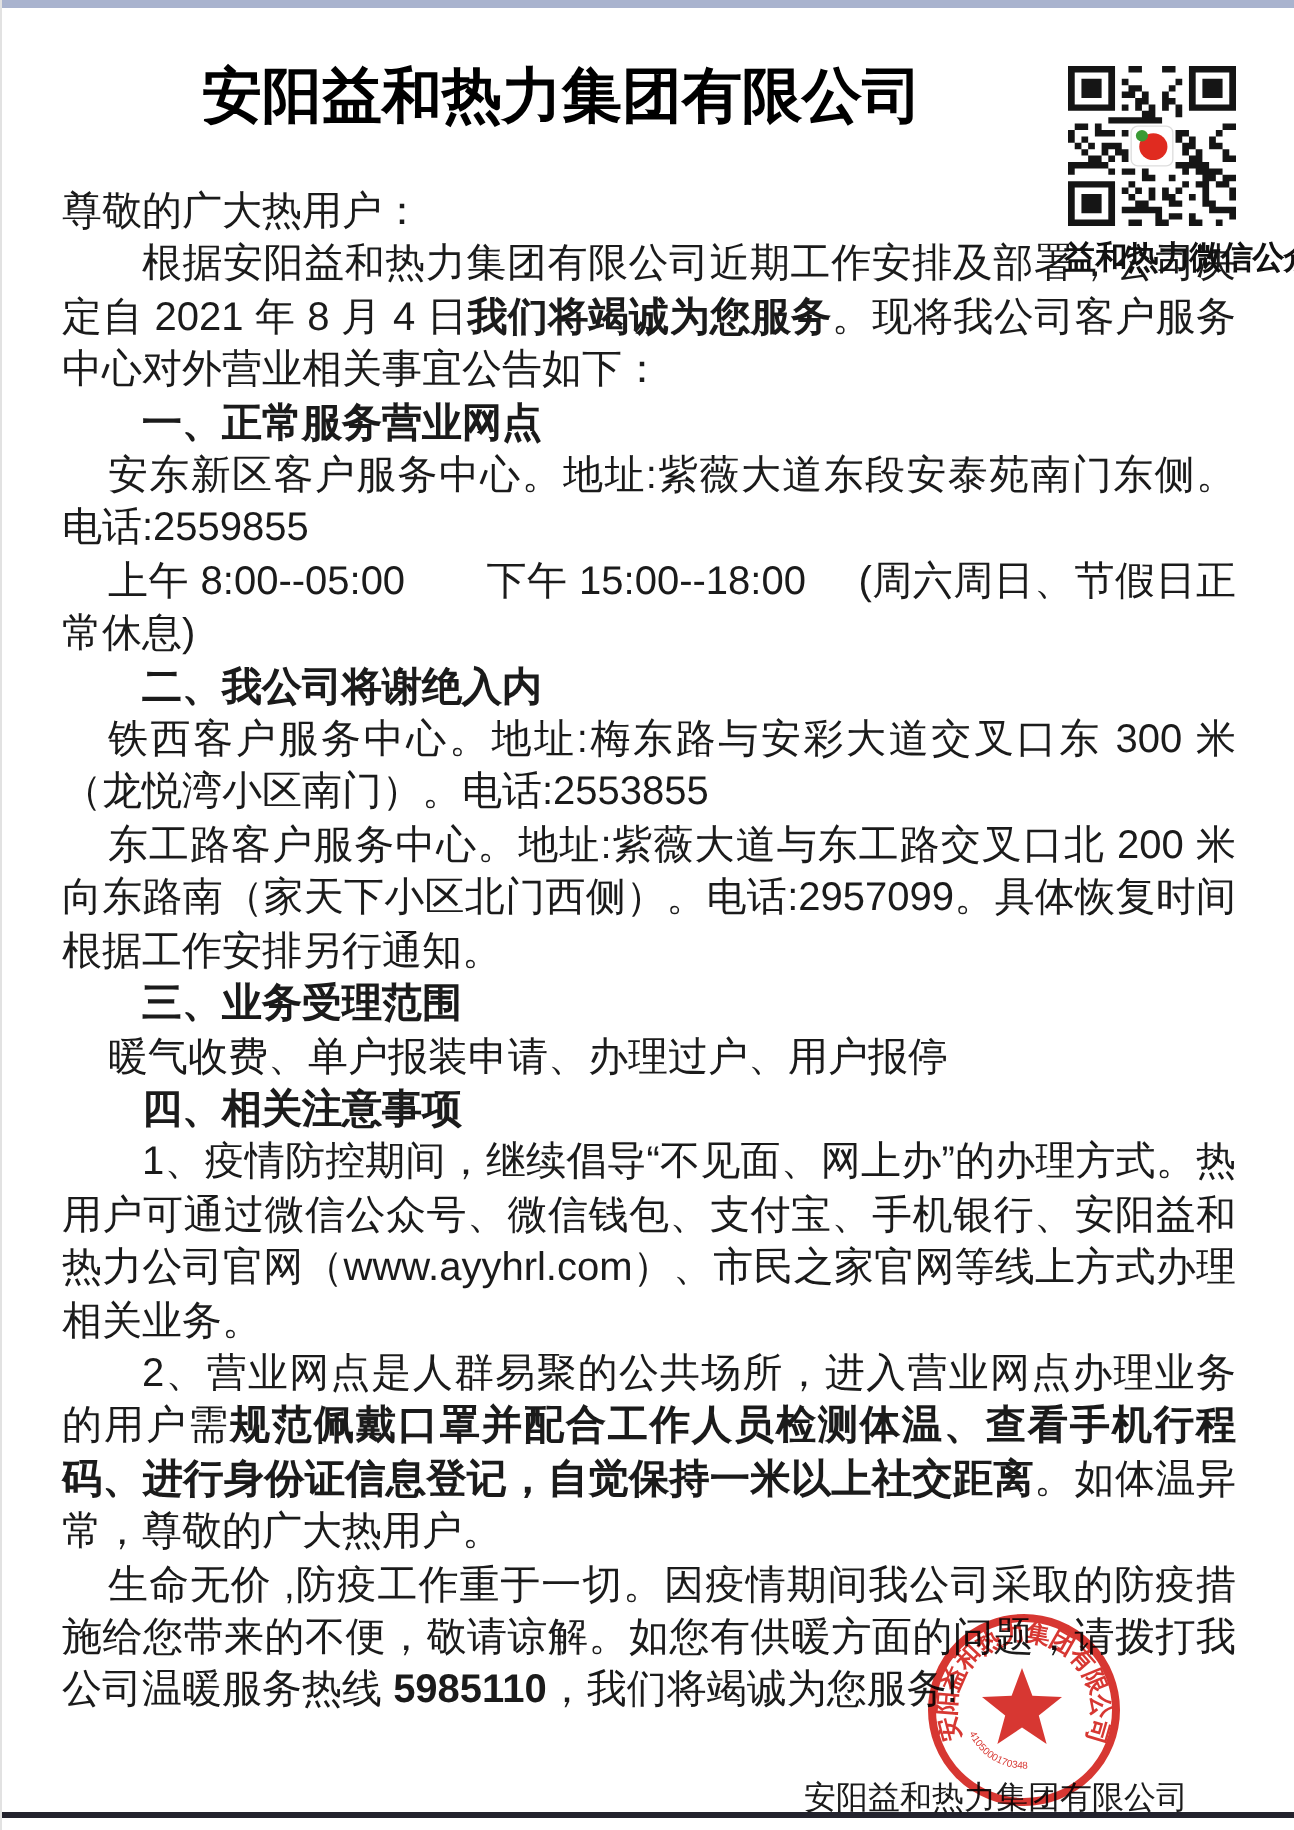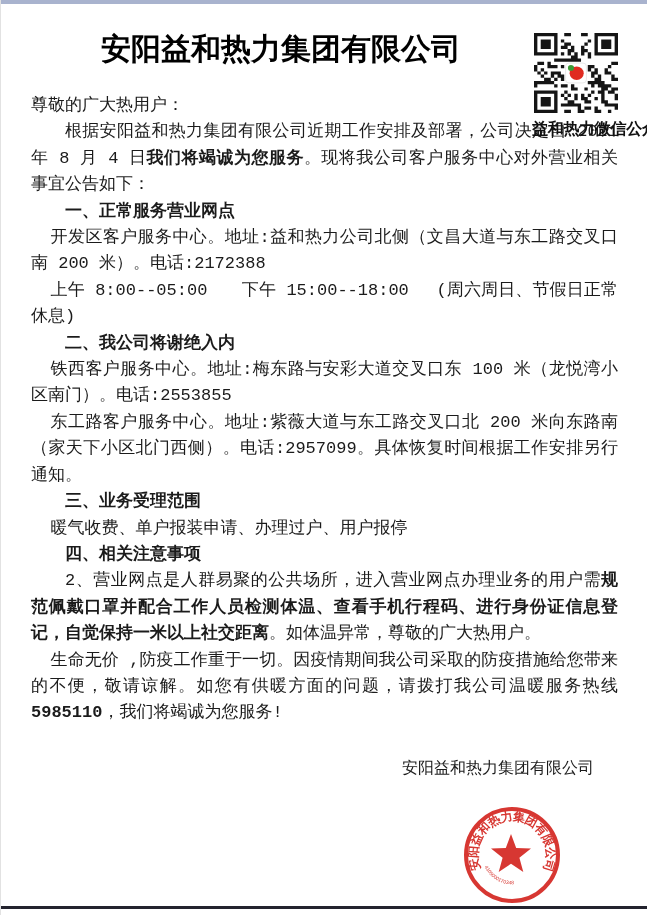--- a/index.html
+++ b/index.html
@@ -9,21 +9,21 @@
     font-family:"Liberation Sans",sans-serif;
     border-left:1px solid #e2e2e2;box-sizing:border-box;
   }
   .top-border{height:4px;background:#a9b3ce;}
   .page{padding:0 29px 0 30px;position:relative;}
   .header{position:relative;padding-top:22px;}
   .titles{width:500px;text-align:center;font-weight:bold;font-size:30px;line-height:45px;color:#000;}
   .qr-wrap{position:absolute;top:29px;right:-2px;width:88px;text-align:center;}
   .qr-svg{display:block;margin:0 auto;background:#fff;}
   .qr-caption{font-size:16px;font-weight:bold;color:#111;margin-top:6px;white-space:nowrap;letter-spacing:-0.3px;}
-  .main{margin-top:22px;font-size:17px;line-height:26.4px;text-align:justify;font-family:Liberation Mono, monospace;}
+  .main{margin-top:22px;font-size:20px;line-height:26.4px;text-align:justify;}
   .main p{margin:0;}
   .ind2{text-indent:2em;}
   .ind1{text-indent:1.15em;}
   .heading{font-weight:bold;text-indent:2em;}
   b{font-weight:bold;}
   .sig{width:240px;margin:26px 0 0 auto;text-align:center;font-size:16px;line-height:30px;position:relative;z-index:1;}
   .stamp{position:absolute;left:455px;top:799px;mix-blend-mode:multiply;opacity:.92;z-index:2;}
   .bottom-rule{position:absolute;left:0;top:906px;width:647px;height:3px;background:#23232e;}
 </style>
 </head>
@@ -50,31 +50,32 @@
       <div class="qr-caption">益和热力微信公众号</div>
     </div>
   </div>
 
   <div class="main">
     <p>尊敬的广大热用户：</p>
 
     <p class="ind2"><span>根据安阳益和热力集团有限公司近期工作安排及部署，公司决定自 2021 年 8 月 4 日</span><b>我们将竭诚为您服务</b><span>。现将我公司客户服务中心对外营业相关事宜公告如下：</span></p>
 
     <p class="heading">一、正常服务营业网点</p>
-    <p class="ind1">开发区客户服务中心。地址:益和热力公司北侧（文昌大道与东工路交叉口南 200 米）。电话:2172388</p>
+    <p class="ind1">安东新区客户服务中心。地址:紫薇大道东段安泰苑南门东侧。电话:2559855</p>
     <p class="ind1">上午 8:00--05:00　　下午 15:00--18:00　 (周六周日、节假日正常休息)</p>
 
     <p class="heading">二、我公司将谢绝入内</p>
-    <p class="ind1">铁西客户服务中心。地址:梅东路与安彩大道交叉口东 100 米（龙悦湾小区南门）。电话:2553855</p>
+    <p class="ind1">铁西客户服务中心。地址:梅东路与安彩大道交叉口东 300 米（龙悦湾小区南门）。电话:2553855</p>
     <p class="ind1">东工路客户服务中心。地址:紫薇大道与东工路交叉口北 200 米向东路南（家天下小区北门西侧）。电话:2957099。具体恢复时间根据工作安排另行通知。</p>
 
     <p class="heading">三、业务受理范围</p>
     <p class="ind1">暖气收费、单户报装申请、办理过户、用户报停</p>
 
     <p class="heading">四、相关注意事项</p>
+    <p class="ind2">1、疫情防控期间，继续倡导“不见面、网上办”的办理方式。热用户可通过微信公众号、微信钱包、支付宝、手机银行、安阳益和热力公司官网（www.ayyhrl.com）、市民之家官网等线上方式办理相关业务。</p>
     <p class="ind2"><span>2、营业网点是人群易聚的公共场所，进入营业网点办理业务的用户需</span><b>规范佩戴口罩并配合工作人员检测体温、查看手机行程码、进行身份证信息登记，自觉保持一米以上社交距离</b><span>。如体温异常，尊敬的广大热用户。</span></p>
 
     <p class="ind1"><span>生命无价 ,防疫工作重于一切。因疫情期间我公司采取的防疫措施给您带来的不便，敬请谅解。如您有供暖方面的问题，请拨打我公司温暖服务热线 </span><b>5985110</b><span>，我们将竭诚为您服务!</span></p>
   </div>
 
   <div class="sig">
     <div>安阳益和热力集团有限公司</div>
 
   </div>
 

